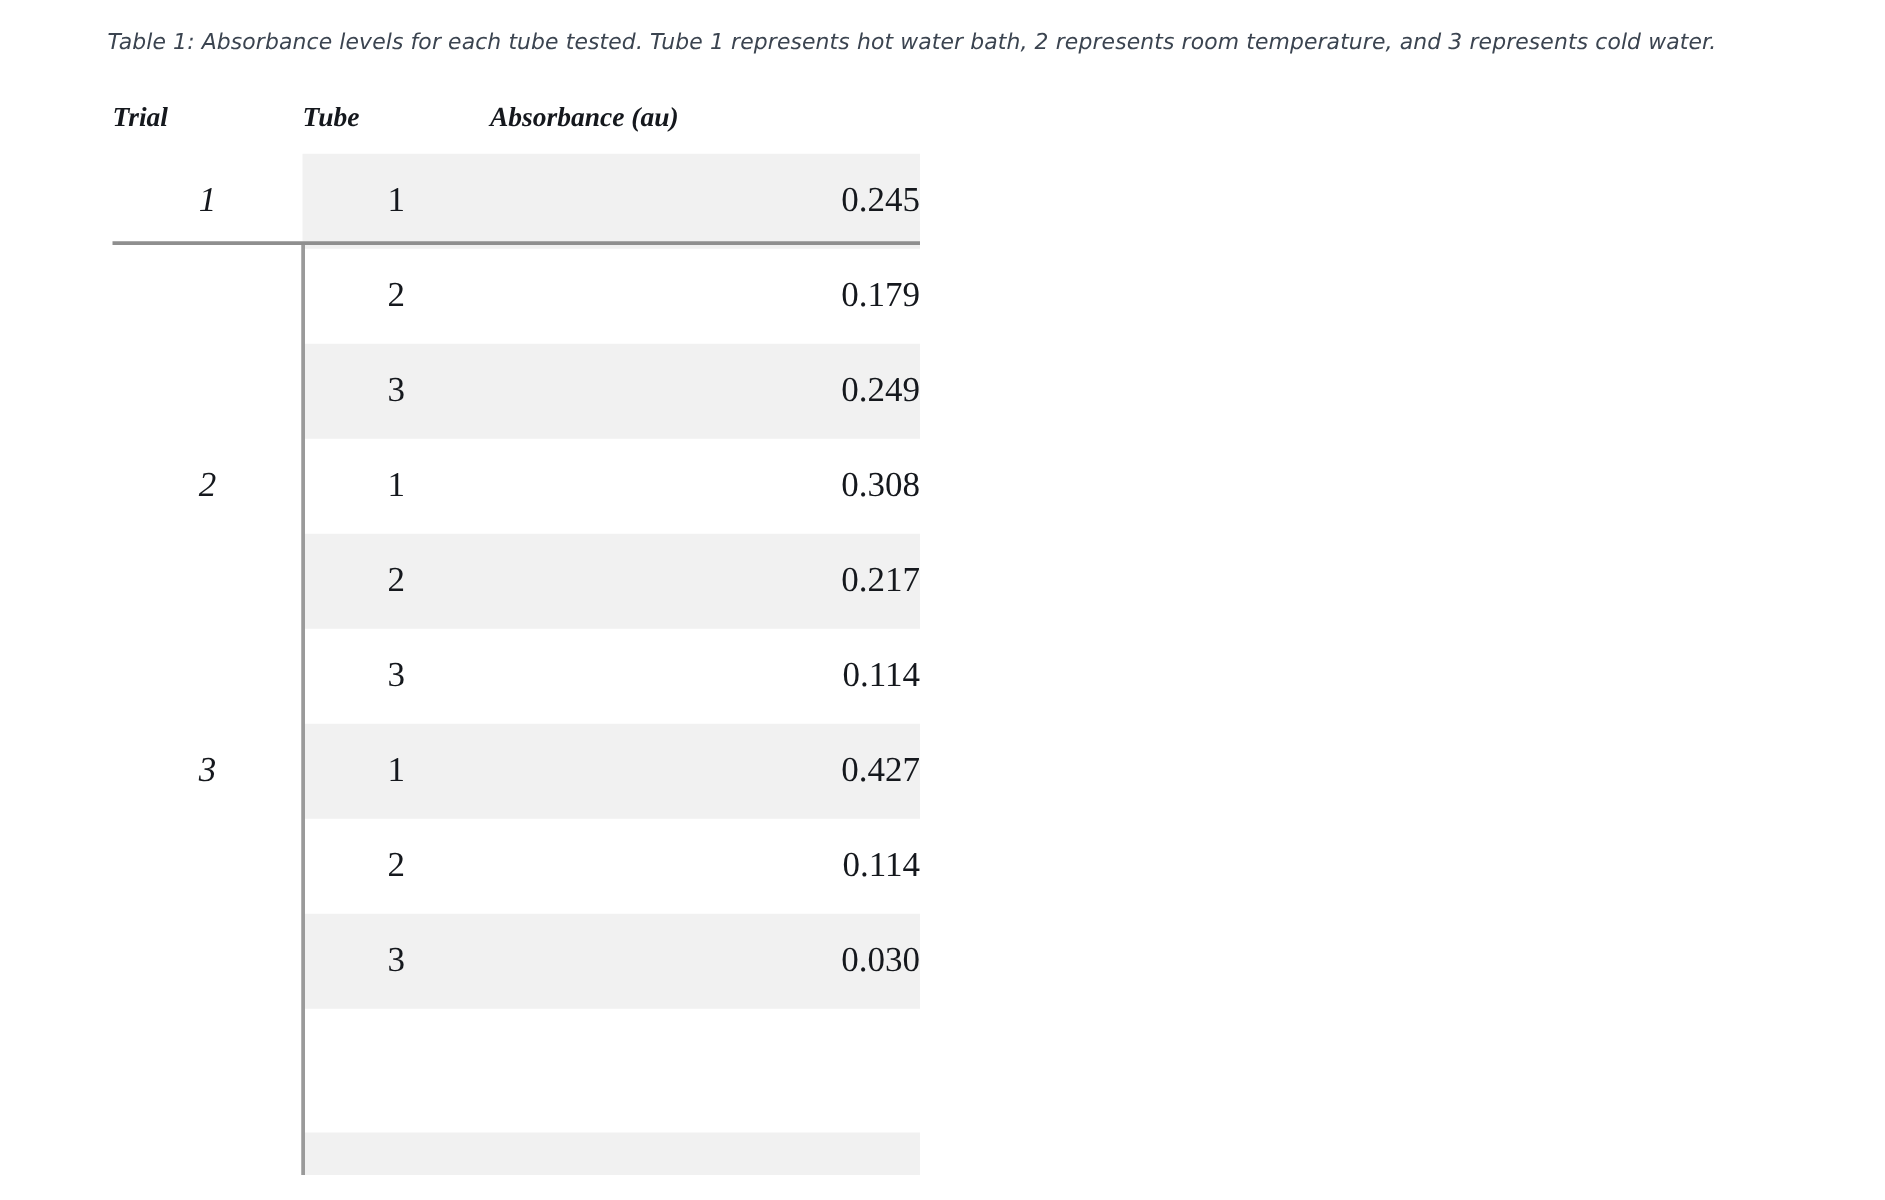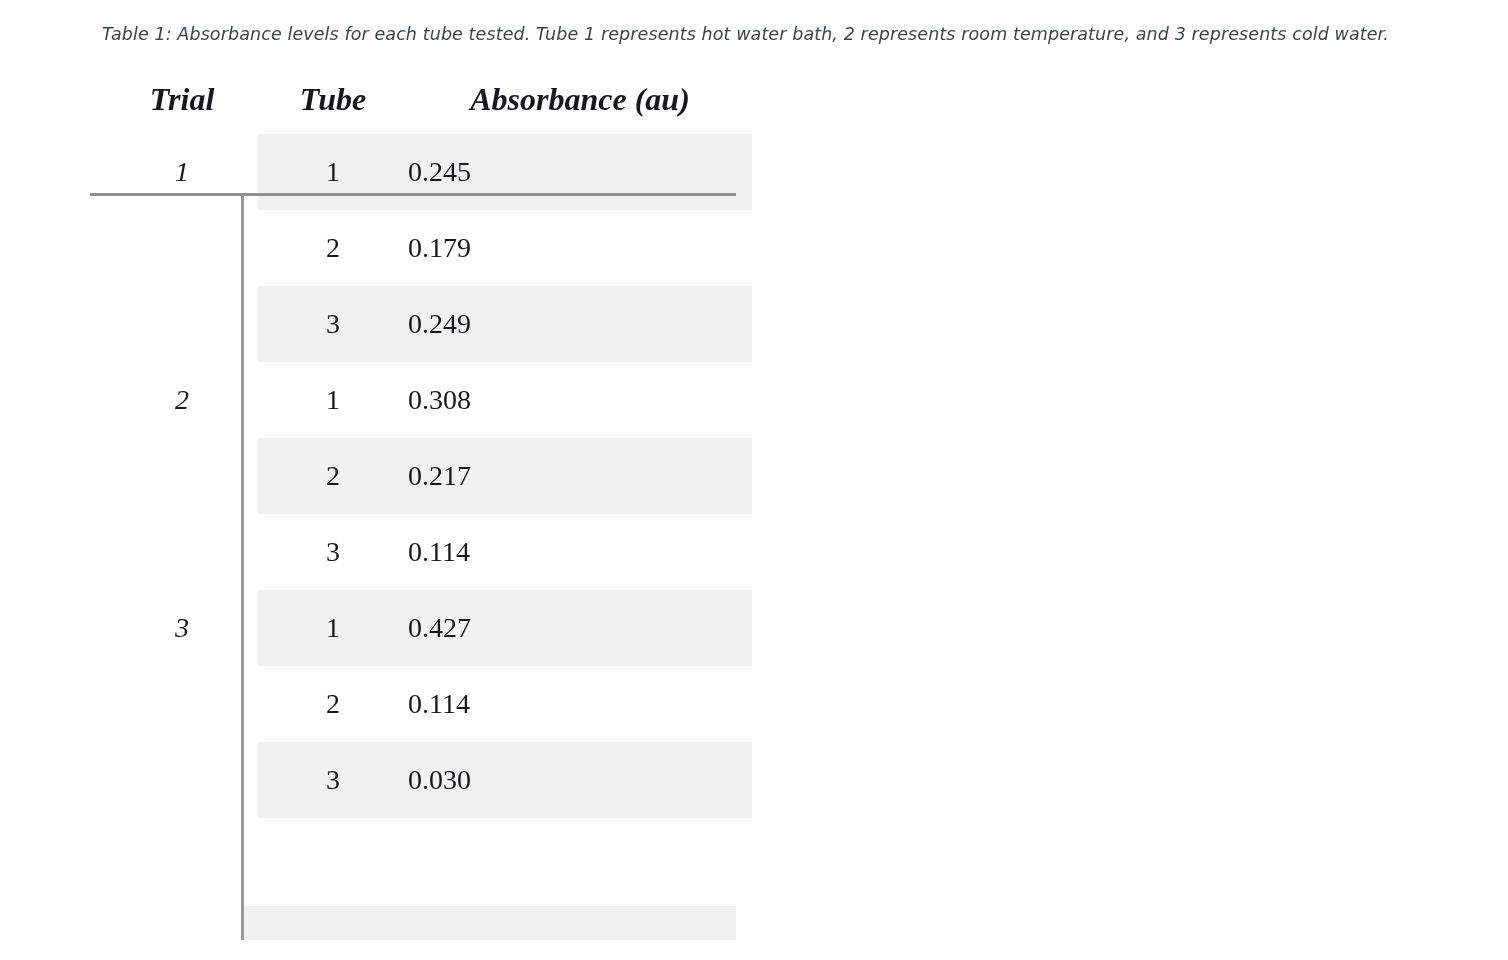--- a/index.html
+++ b/index.html
@@ -13,21 +13,21 @@
     font-family: "Liberation Serif", serif;
     color: #1a1a1a;
     overflow: hidden;
   }
 
   .page {
     position: relative;
     width: 1508px;
     height: 960px;
     box-sizing: border-box;
-    padding: 22px 0 0 16px;
+    padding: 22px 0 0 0;
   }
 
   .caption {
     width: 1380px;
     margin-left: 86px;
     font-family: "DejaVu Sans", sans-serif;
     font-style: italic;
     font-size: 17.5px;
     line-height: 1.45;
     color: #3b4450;
@@ -47,24 +47,24 @@
   }
 
   table.data col.c-trial { width: 152px; }
   table.data col.c-tube  { width: 150px; }
   table.data col.c-abs   { width: 344px; }
 
   table.data th {
     font-family: "Liberation Serif", serif;
     font-weight: bold;
     font-style: italic;
-    font-size: 32px;
+    font-size: 22px;
     color: #15181d;
     padding: 0 0 16px 0;
-    text-align: center;
+    text-align: left;
     vertical-align: bottom;
     border: none;
   }
   th.h-trial { text-align: left; padding-left: 66px; }
   th.h-tube  { text-align: left; padding-left: 20px; }
   th.h-abs   { text-align: left; padding-left: 56px; margin-top: 16px; }
 
   table.data td {
     font-family: "Liberation Serif", serif;
     font-size: 28px;
@@ -79,20 +79,21 @@
     text-align: center;
     padding-right: 4px;
     border-right: 3px solid #9a9a9a;
     background: #ffffff !important;
   }
   td.tube {
     text-align: center;
     padding-left: 24px;
   }
   td.abs {
+    text-align: right;
     padding-right: 20px;
   }
 
   tbody tr.shade td.tube,
   tbody tr.shade td.abs {
     background: #f1f1f1;
   }
 
   
   .rule-top {

